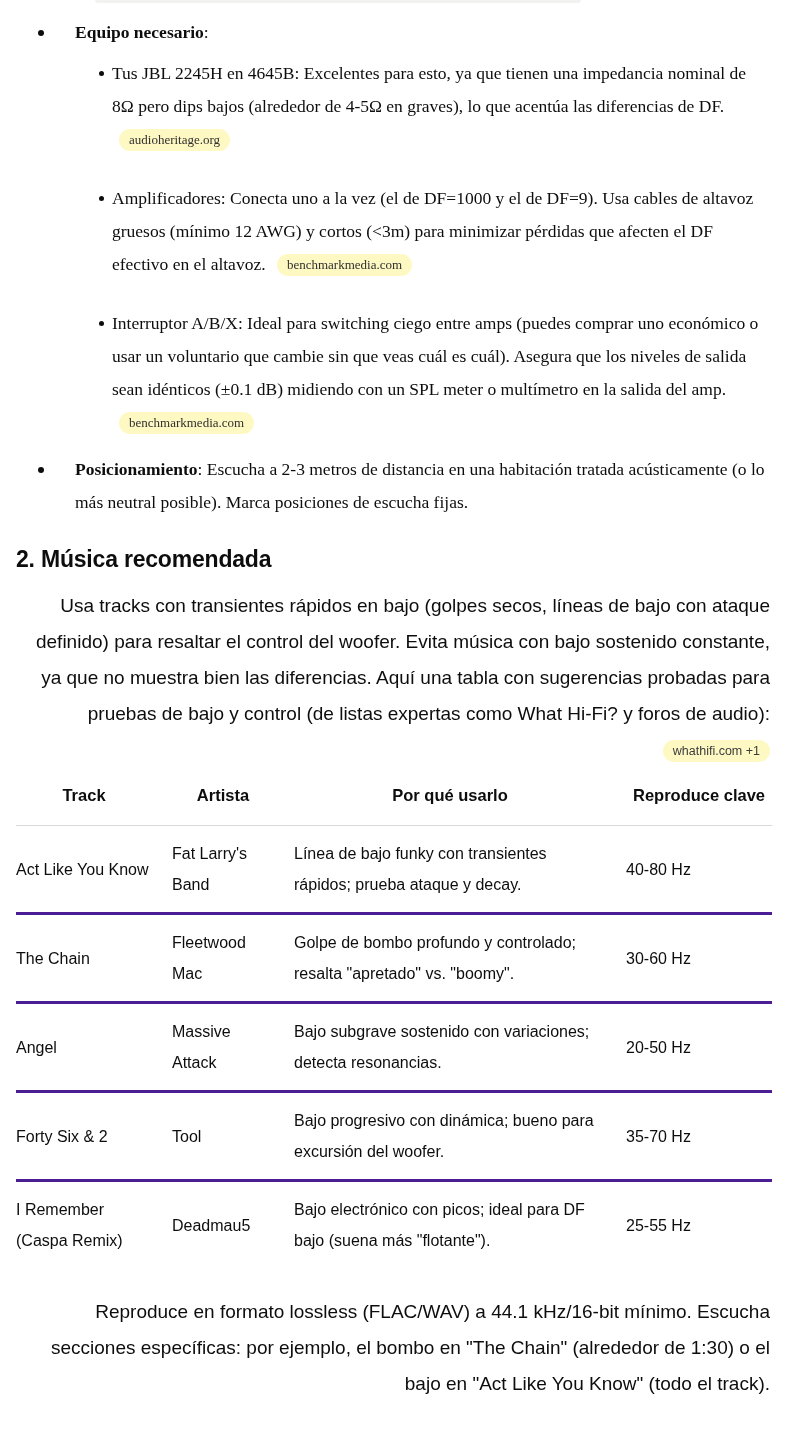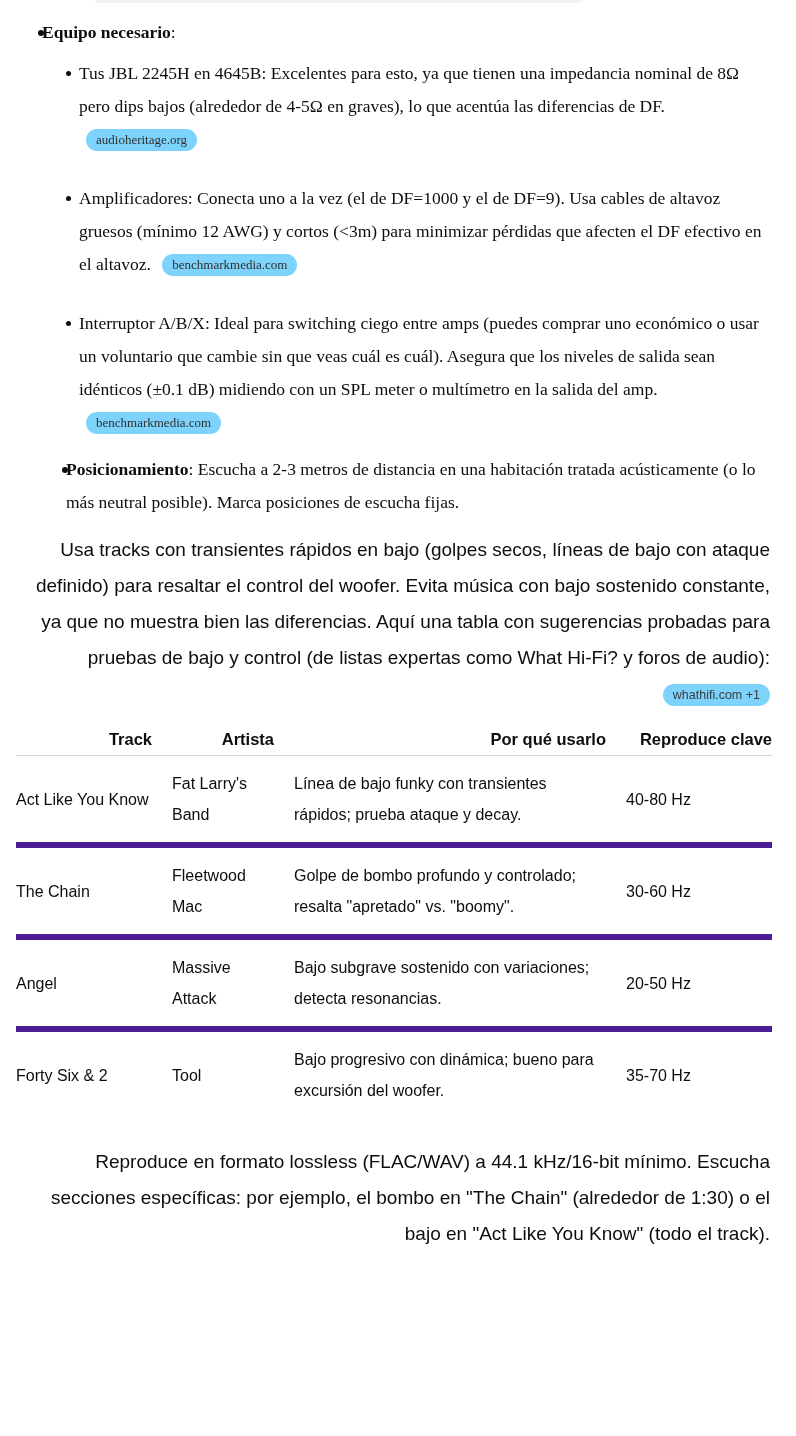--- a/index.html
+++ b/index.html
@@ -24,39 +24,39 @@
     border-radius:0 0 8px 8px;
   }
 
   
   .serif-block {
     font-family:"Liberation Serif", serif;
     font-size:17.5px; line-height:33px;
     padding-top:16px;
   }
   ul.l1 { list-style:none; }
-  ul.l1 > li { position:relative; padding-left:42px; padding-right:26px; }
+  ul.l1 > li { position:relative; padding-left:75px; padding-right:26px; }
   ul.l1 > li::before {
     content:""; position:absolute; left:38px; top:14px;
     width:6px; height:6px; border-radius:50%; background:#0d0d0d;
   }
-  ul.l1 > li + li { margin-top:14px;margin-left:24px; }
+  ul.l1 > li + li { margin-top:14px; }
   ul.l2 { list-style:none; margin-top:8px; }
   ul.l2 > li { position:relative; padding-left:37px; }
   ul.l2 > li::before {
     content:""; position:absolute; left:24px; top:14px;
     width:5px; height:5px; border-radius:50%; background:#0d0d0d;
   }
   ul.l2 > li + li { margin-top:26px; }
   .bold { font-weight:700; }
 
   
   .pill {
     display:inline-block;
-    background:#7dd3fc;
+    background:#fef9c3;
     border-radius:11px;
     padding:0 10px;
     line-height:22px;
     font-size:13px;
     color:#30302e;
     margin-left:7px;
     white-space:nowrap;
     position:relative; top:-1px;
     cursor:pointer;
   }
@@ -83,29 +83,29 @@
     width:756px;
     margin:8px 24px 0 16px;
     font-size:16px;
     line-height:31px;
   }
   table.tracks col.c1 { width:156px; }
   table.tracks col.c2 { width:122px; }
   table.tracks col.c3 { width:332px; }
   table.tracks col.c4 { width:146px; }
   table.tracks th {
-    text-align:right; font-weight:700; font-size:16.5px;
-    padding:4px 20px 0 0;
+    text-align:center; font-weight:700; font-size:16.5px;
+    padding:4px 20px 14px 0;
     border-bottom:1px solid #d9d9d9;
     white-space:nowrap;
   }
   table.tracks td {
     vertical-align:middle;
     padding:12px 20px 12px 0;
-    border-bottom:6px solid #4c1d95;
+    border-bottom:3px solid #4c1d95;
   }
   table.tracks th:last-child, table.tracks td:last-child { padding-right:0; }
   table.tracks tr:last-child td { border-bottom:none; }
 
   .closing { margin-top:26px; }
 </style>
 </head>
 <body>
 
 <div class="page">
@@ -130,20 +130,21 @@
             <span class="pill pill-serif">benchmarkmedia.com</span>
           </li>
         </ul>
       </li>
       <li>
         <span class="bold">Posicionamiento</span><span>: Escucha a 2-3 metros de distancia en una habitación tratada acústicamente (o lo más neutral posible). Marca posiciones de escucha fijas.</span>
       </li>
     </ul>
   </div>
 
+  <h2 class="section-heading">2. Música recomendada</h2>
 
   <p class="para">
     <span>Usa tracks con transientes rápidos en bajo (golpes secos, líneas de bajo con ataque definido) para resaltar el control del woofer. Evita música con bajo sostenido constante, ya que no muestra bien las diferencias. Aquí una tabla con sugerencias probadas para pruebas de bajo y control (de listas expertas como What Hi-Fi? y foros de audio):</span>
     <span class="pill pill-sans">whathifi.com +1</span>
   </p>
 
   <table class="tracks">
     <colgroup>
         <col class="c1">
         <col class="c2">
@@ -176,18 +177,24 @@
         <td>Massive Attack</td>
         <td>Bajo subgrave sostenido con variaciones; detecta resonancias.</td>
         <td>20-50 Hz</td>
       </tr>
       <tr>
         <td>Forty Six &amp; 2</td>
         <td>Tool</td>
         <td>Bajo progresivo con dinámica; bueno para excursión del woofer.</td>
         <td>35-70 Hz</td>
       </tr>
+      <tr>
+        <td>I Remember (Caspa Remix)</td>
+        <td>Deadmau5</td>
+        <td>Bajo electrónico con picos; ideal para DF bajo (suena más "flotante").</td>
+        <td>25-55 Hz</td>
+      </tr>
     </tbody>
   </table>
 
   <p class="para closing">Reproduce en formato lossless (FLAC/WAV) a 44.1 kHz/16-bit mínimo. Escucha secciones específicas: por ejemplo, el bombo en "The Chain" (alrededor de 1:30) o el bajo en "Act Like You Know" (todo el track).</p>
 
 </div>
 
 </body></html>

